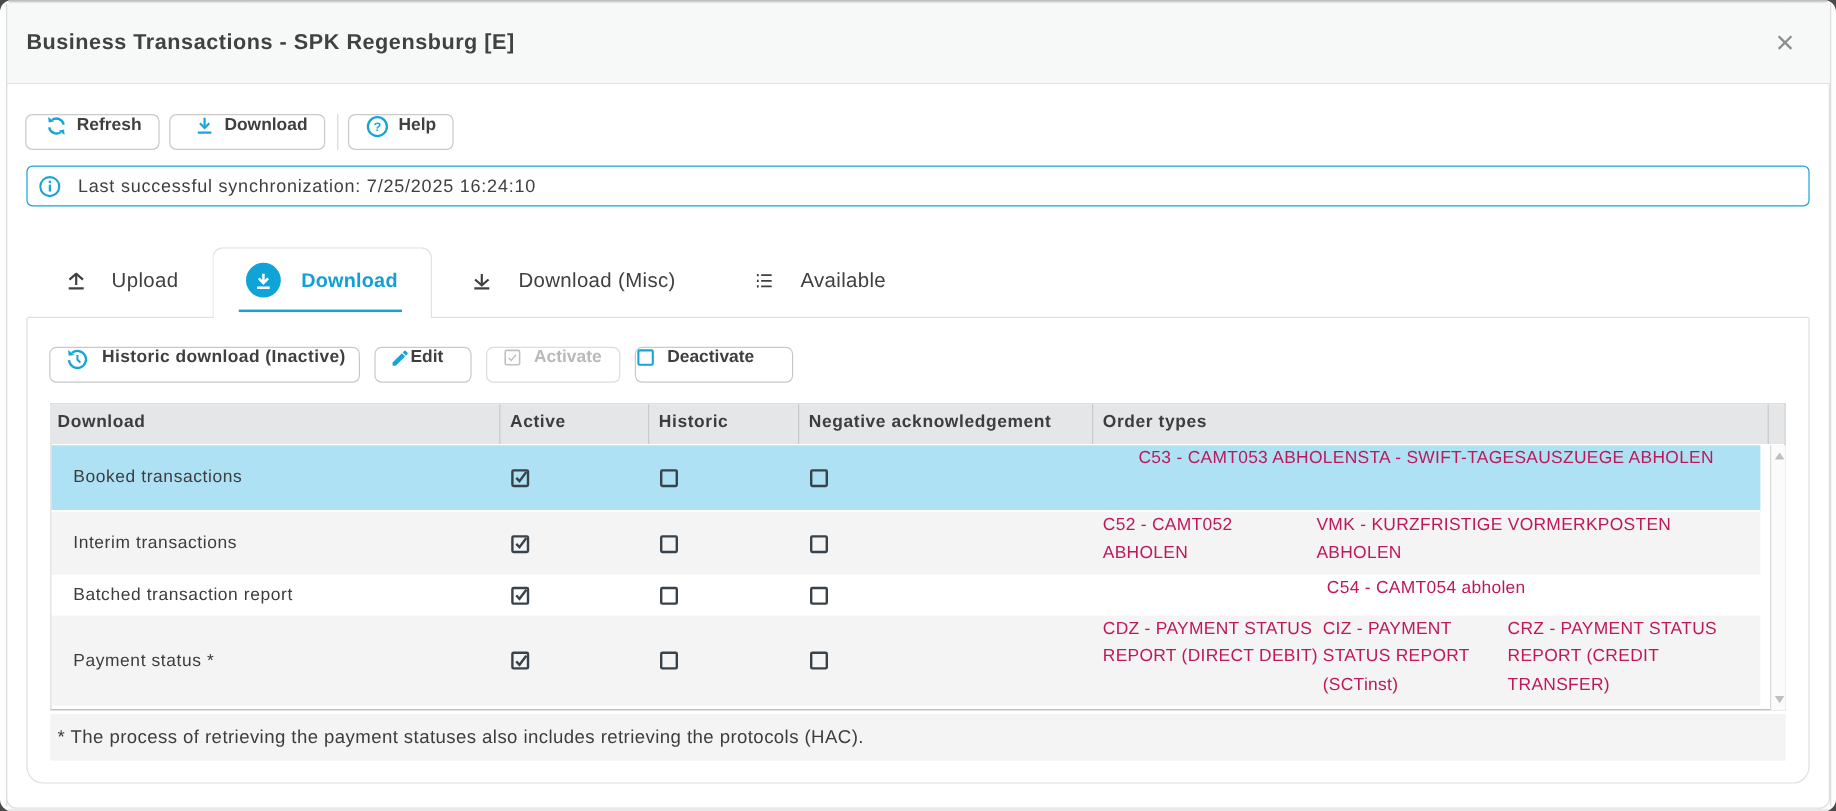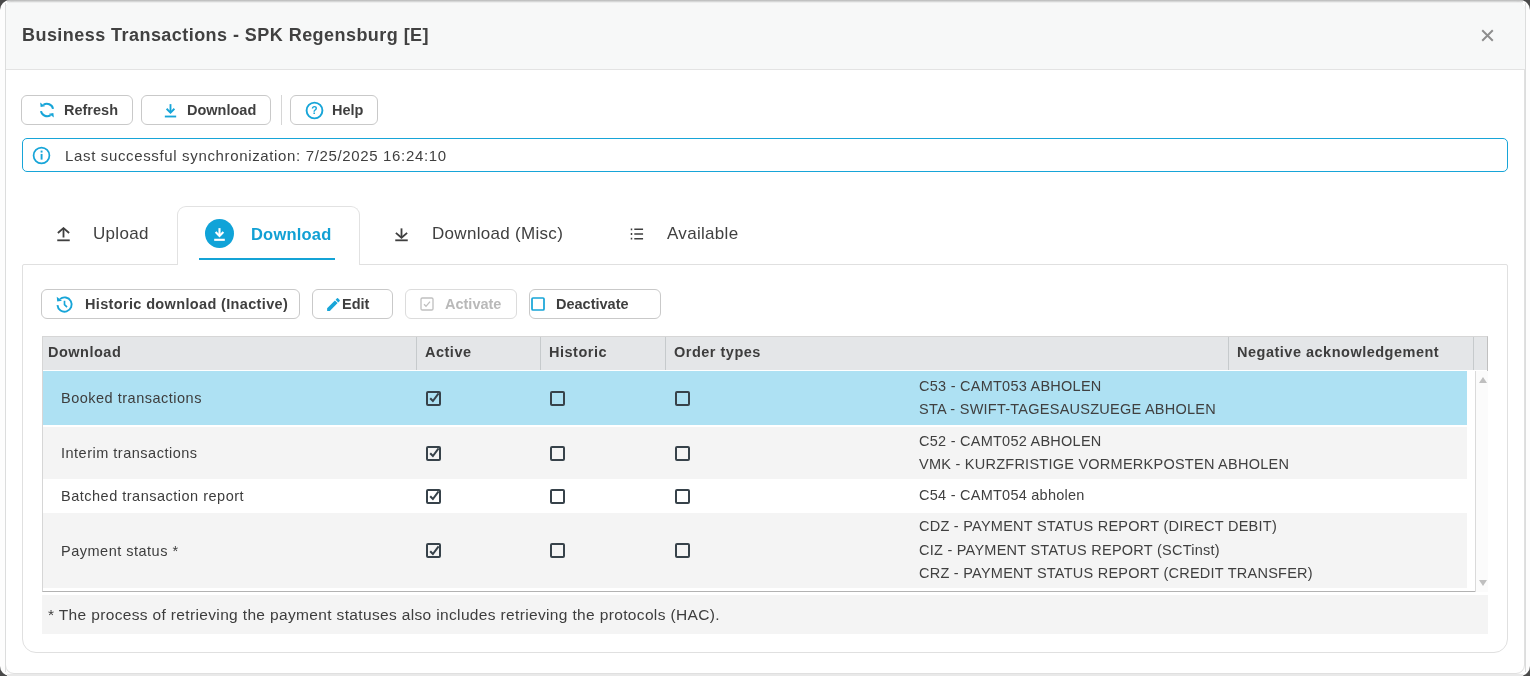--- a/index.html
+++ b/index.html
@@ -9,21 +9,21 @@
 #dialog { position:absolute; left:0; top:0; width:1530px; height:676px; }
 #dlgbg { position:absolute; left:4.5px; top:0.5px; width:1520px; height:673.5px; background:#fff; border:1px solid #e0e0e0; border-radius:9px; }
 #botbar { position:absolute; left:7px; right:7px; top:674px; height:2px; background:#e9e9e9; }
 #topshadow { position:absolute; left:7px; right:7px; top:0; height:2.5px; background:linear-gradient(#b5b6b6, rgba(255,255,255,0)); z-index:12; }
 #lline,#rline { position:absolute; top:3px; height:669px; width:1px; background:#dcdddd; z-index:11; }
 #lline { left:4.5px; }
 #rline { left:1524.5px; }
 #hdr { position:absolute; left:5px; top:1px; right:5px; height:69px; background:#f7f8f8; border-bottom:1px solid #e3e3e3; border-radius:9px 9px 0 0; }
 #title { position:absolute; left:22px; top:25px; font-size:18px; font-weight:bold; color:#414141; letter-spacing:0.45px; z-index:5; }
 #close { position:absolute; left:1480.5px; top:28.5px; width:13px; height:13px; z-index:5; }
-.btn { position:absolute; height:30px; display:flex; align-items:center; background:#fff; border:1px solid #c9c9c9; border-radius:6px; font-size:14.5px; font-weight:bold; color:#3f3f3f; white-space:nowrap; }
+.btn { position:absolute; height:30px; display:flex; background:#fff; border:1px solid #c9c9c9; border-radius:6px; font-size:14.5px; font-weight:bold; color:#3f3f3f; white-space:nowrap; }
 .btn svg { flex:none; }
 .btn.dis { border-color:#dcdcdc; color:#b9b9b9; }
 #infobar { position:absolute; left:22px; right:22px; top:138px; height:34px; border:1px solid #17a5d8; border-radius:5px; background:#fff; }
 #infobar .txt { position:absolute; left:42px; top:7.5px; font-size:15px; color:#3f3f3f; letter-spacing:0.65px; }
 #infobar svg { position:absolute; left:9px; top:6.5px; }
 
 .tab { position:absolute; top:203px; height:61px; }
 .tab .ic { position:absolute; top:23px; }
 .tab .lb { position:absolute; top:21px; font-size:17px; color:#404040; letter-spacing:0.3px; white-space:nowrap; }
 #tab2 { left:177px; width:183px; background:#fff; border:1px solid #e2e2e2; border-bottom:none; border-radius:9px 9px 0 0; top:206px; height:59px; z-index:3; }
@@ -38,21 +38,21 @@
 #thead .hc { height:100%; border-right:1px solid #c6cacc; padding:7px 0 0 8px; font-size:14.5px; font-weight:bold; color:#3d3d3d; letter-spacing:0.5px; }
 #thead .hc:last-child { border-right:none; }
 .row { position:absolute; left:0; width:1424px; display:flex; }
 .cell { flex:none; }
 .c1 { width:374px; padding-left:18px; }
 .c2 { width:124px; padding-left:9px; }
 .c3 { width:125px; padding-left:9px; }
 .c4 { width:245px; padding-left:9px; }
 .c5 { width:547px; }
 .row .c1 { font-size:14.5px; color:#3d3d3d; display:flex; align-items:center; letter-spacing:0.5px; }
-.row .c5 { font-size:14.5px; color:#404040; line-height:23.4px; display:flex; flex-direction:column; justify-content:center; letter-spacing:0.25px; padding-left:8px; }
+.row .c5 { font-size:14.5px; color:#be185d; line-height:23.4px; display:flex; justify-content:center; letter-spacing:0.25px; padding-left:8px; }
 .row .c2,.row .c3,.row .c4 { display:flex; align-items:center; }
 .cb { width:15px; height:15px; border:2px solid #37424a; border-radius:2px; position:relative; background:transparent; }
 .cb svg { position:absolute; left:-0.5px; top:-0.5px; overflow:visible; }
 
 #sbar { position:absolute; left:1432px; top:34px; width:12.5px; height:221px; background:#fbfbfb; border-left:1px solid #dadada; }
 #sbar .tri { position:absolute; left:2.5px; width:0; height:0; border-left:4px solid transparent; border-right:4px solid transparent; }
 #sbar .up { top:6px; border-bottom:6px solid #bfbfbf; }
 #sbar .dn { bottom:6px; border-top:6px solid #bfbfbf; }
 #foot { position:absolute; left:42px; top:595px; width:1446px; height:39px; background:#f4f4f4; display:flex; align-items:center; z-index:2; font-size:15.5px; color:#3d3d3d; letter-spacing:0.35px; }
 </style>
@@ -165,22 +165,22 @@
         <rect x="3" y="3" width="18" height="18" rx="1.5"></rect>
       </svg>
     <span style="margin-left:10px;">Deactivate</span>
   </div>
 
   <div id="tbl">
     <div id="thead">
       <div class="hc" style="width:374px; padding-left:5px;">Download</div>
       <div class="hc" style="width:124px;">Active</div>
       <div class="hc" style="width:125px;">Historic</div>
+      <div class="hc" style="width:245px;">Negative acknowledgement</div>
       <div class="hc" style="width:563px;">Order types</div>
-      <div class="hc" style="width:245px;">Negative acknowledgement</div>
       <div class="hc" style="width:13px;"></div>
     </div>
     <div class="row" style="top:34px; height:56px; background:#aee1f3; border-bottom:2px solid #fff;">
       <div class="cell c1">Booked transactions</div>
       <div class="cell c2">
           <div class="cb">
             <svg width="12" height="12" viewBox="0 0 12 12">
               <path d="M2.2 6.2 L4.9 9 L10.6 1.4" stroke="#37424a" stroke-width="2" fill="none"></path>
             </svg>
           </div>

